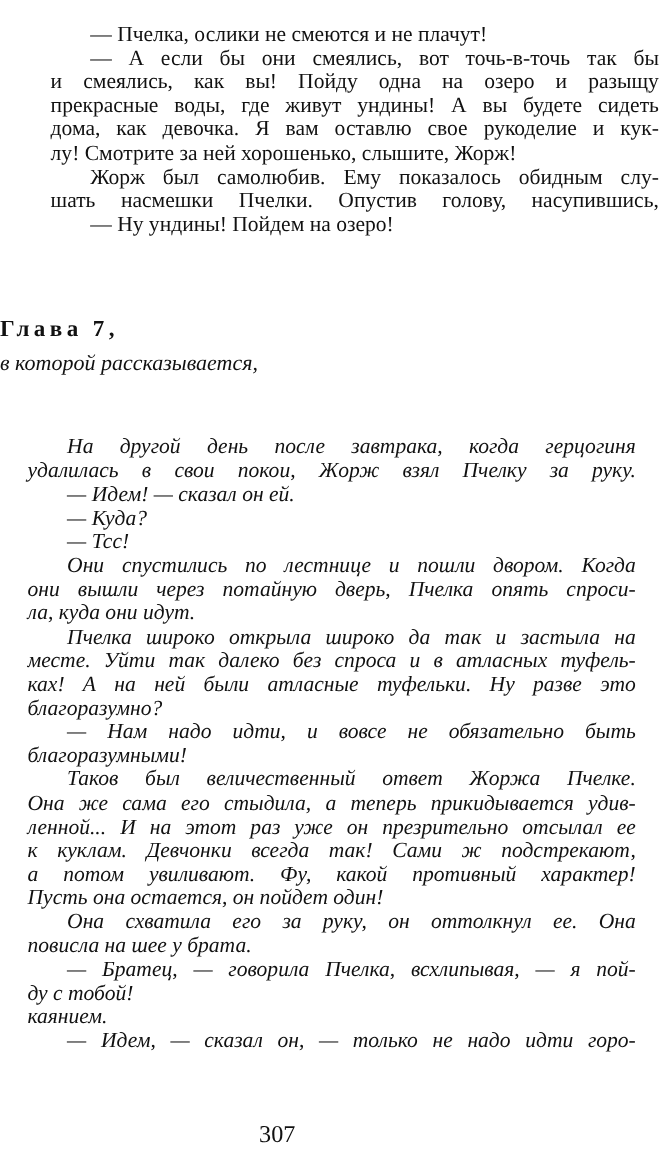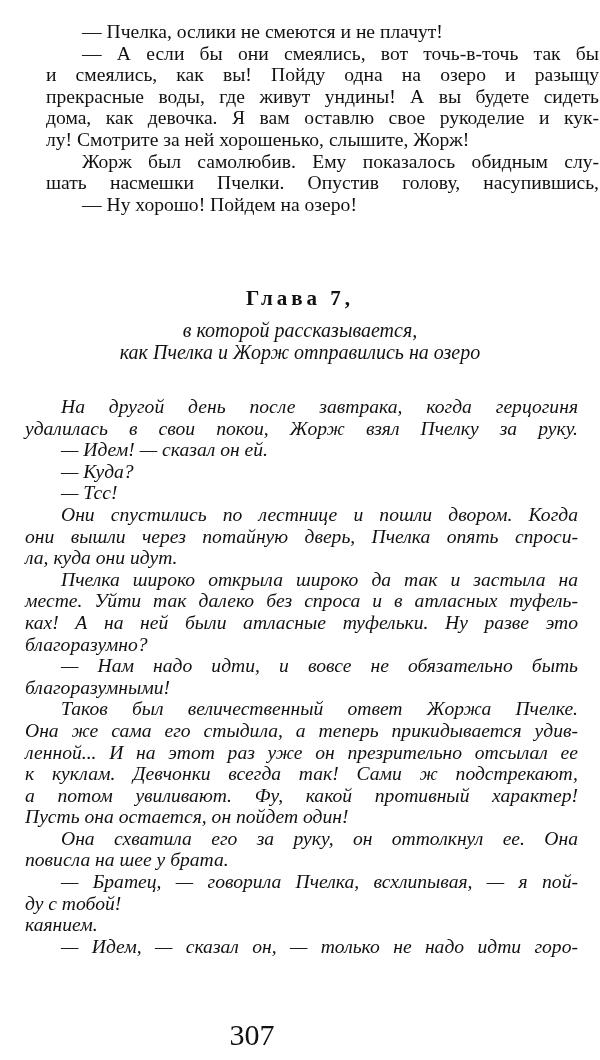--- a/index.html
+++ b/index.html
@@ -4,48 +4,47 @@
 <style>
   html, body { margin: 0; padding: 0; background: #ffffff; }
   body { width: 600px; height: 1060px; position: relative; overflow: hidden;
          font-family: "Liberation Serif", "DejaVu Serif", serif; color: #111; }
   .page { position: absolute; left: 0; top: 0; width: 600px; height: 1060px; }
   .block { position: absolute; left: 25px; width: 553px; }
   .line { height: 21.6px; line-height: 21.6px; font-size: 19.6px; white-space: nowrap;
           text-align: justify; text-align-last: justify; overflow: visible; }
   .line.last { text-align-last: left; }
   .line.indent { padding-left: 36px; }
-  .heading { position: absolute; left: 0; width: 600px; text-align: center; }
+  .heading { position: absolute; left: 0; width: 600px; text-align: left; }
   .chapter-title { font-size: 21px; font-weight: bold; letter-spacing: 4px; top: 286px; }
   .chapter-sub { font-size: 20px; font-style: italic; font-weight: normal; line-height: 22px; }
   .sub1 { top: 319px; }
   .sub2 { top: 341px; }
   .page-number { position: absolute; left: 0; width: 504px; text-align: center;
-                 top: 1018px; font-size: 30px; }
+                 top: 1018px; font-size: 22px; }
 </style>
 </head>
 <body>
 
 <div class="page">
 
   <div class="block" id="top-block" style="top: 21px; margin-left: 21px;">
       <div class="line indent last">— Пчелка, ослики не смеются и не плачут!</div>
       <div class="line indent">— А если бы они смеялись, вот точь-в-точь так бы</div>
       <div class="line">и смеялись, как вы! Пойду одна на озеро и разыщу</div>
       <div class="line">прекрасные воды, где живут ундины! А вы будете сидеть</div>
       <div class="line">дома, как девочка. Я вам оставлю свое рукоделие и кук-</div>
       <div class="line last">лу! Смотрите за ней хорошенько, слышите, Жорж!</div>
       <div class="line indent">Жорж был самолюбив. Ему показалось обидным слу-</div>
       <div class="line">шать насмешки Пчелки. Опустив голову, насупившись,</div>
-      <div class="line indent last">— Ну хорошо! Пойдем на озеро!</div>
+      <div class="line indent last">— Ну ундины! Пойдем на озеро!</div>
     </div>
 
   <div class="heading chapter-title">Глава 7,</div>
   <div class="heading chapter-sub sub1">в которой рассказывается,</div>
-  <div class="heading chapter-sub sub2">как Пчелка и Жорж отправились на озеро</div>
 
   <div class="block" id="body-block" style="top: 396px; font-style: italic;">
       <div class="line indent">На другой день после завтрака, когда герцогиня</div>
       <div class="line">удалилась в свои покои, Жорж взял Пчелку за руку.</div>
       <div class="line indent last">— Идем! — сказал он ей.</div>
       <div class="line indent last">— Куда?</div>
       <div class="line indent last">— Тсс!</div>
       <div class="line indent">Они спустились по лестнице и пошли двором. Когда</div>
       <div class="line">они вышли через потайную дверь, Пчелка опять спроси-</div>
       <div class="line last">ла, куда они идут.</div>

